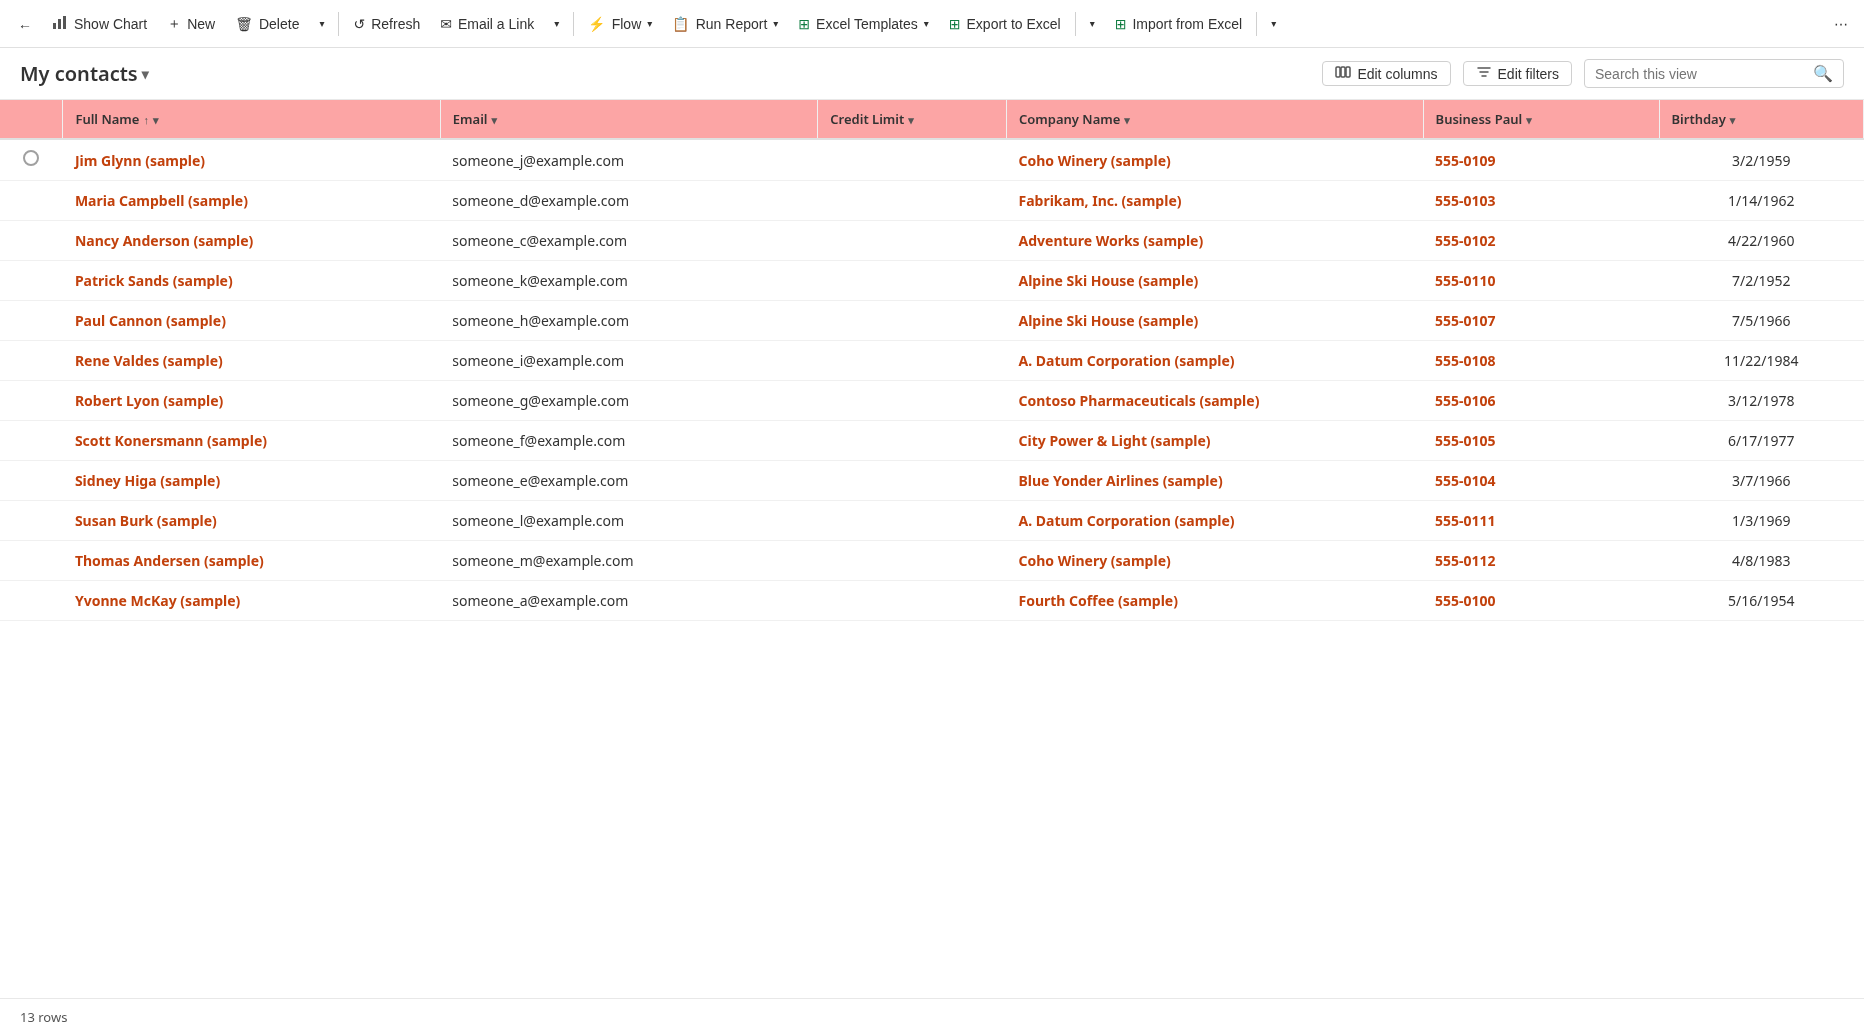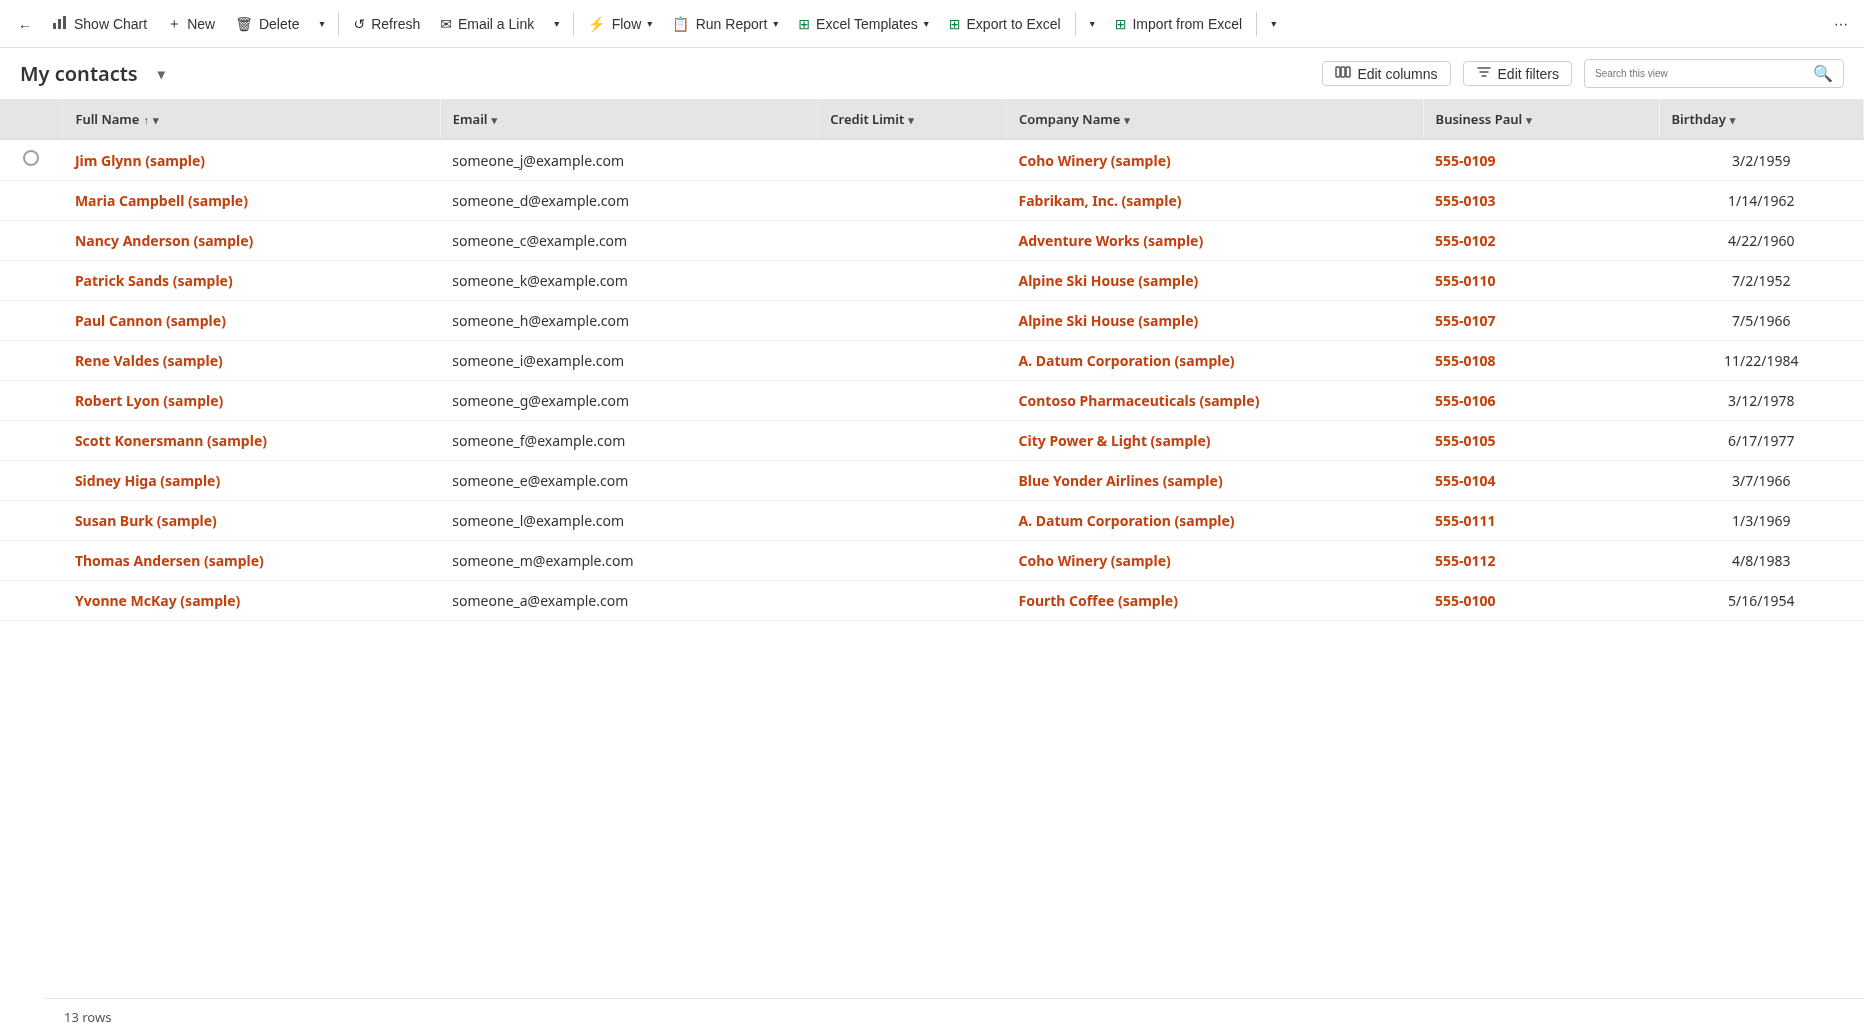--- a/index.html
+++ b/index.html
@@ -44,21 +44,21 @@
       justify-content: space-between;
       padding: 10px 20px;
       height: 52px;
       border-bottom: 1px solid #e8e8e8;
     }
     .page-title {
       font-size: 20px;
       font-weight: 600;
       display: flex;
       align-items: center;
-      gap: 20px;
+      gap: 4px;
       cursor: pointer;
     }
     .page-title-chevron { font-size: 14px; color: #666; }
     .page-header-actions {
       display: flex;
       align-items: center;
       gap: 12px;
     }
     .action-btn {
       display: flex;
@@ -77,21 +77,21 @@
       align-items: center;
       border: 1px solid #d0d0d0;
       border-radius: 4px;
       padding: 4px 10px;
       width: 260px;
       gap: 8px;
     }
     .search-box input {
       border: none;
       outline: none;
-      font-size: 10px;
+      font-size: 14px;
       color: #701a75;
       width: 100%;
     }
     .search-icon-btn {
       background: none;
       border: none;
       cursor: pointer;
       color: #555;
       font-size: 16px;
       padding: 0;
@@ -103,21 +103,21 @@
       overflow-y: auto;
       height: calc(1034px - 48px - 52px - 36px);
     }
     table {
       width: 100%;
       border-collapse: collapse;
       min-width: 900px;
     }
     thead tr {
       border-bottom: 2px solid #e0e0e0;
-      background: #e5e5e5;
+      background: #fca5a5;
     }
     th {
       padding: 10px 12px;
       text-align: left;
       font-weight: 600;
       font-size: 13px;
       color: #333;
       white-space: nowrap;
       border-right: 1px solid #f0f0f0;
     }
@@ -151,21 +151,20 @@
 
     
     .footer {
       height: 36px;
       display: flex;
       align-items: center;
       padding: 0 20px;
       border-top: 1px solid #e8e8e8;
       font-size: 13px;
       color: #555;
-      margin-left: 44px;
     }
   </style>
 </head>
 <body>
 
 <div class="toolbar">
   <button class="toolbar-btn">
     <span>←</span>
   </button>
   <button class="toolbar-btn">

